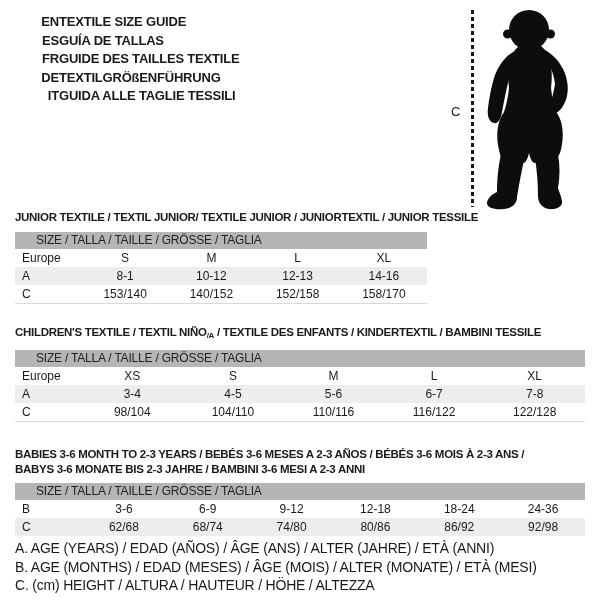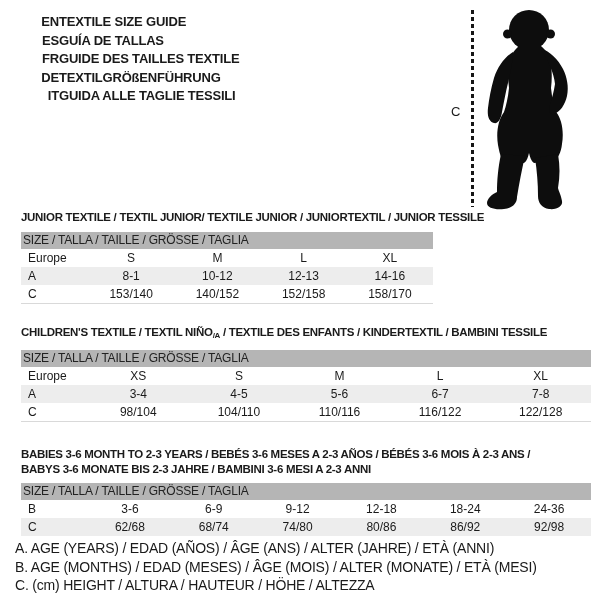--- a/index.html
+++ b/index.html
@@ -12,31 +12,31 @@
   .lang-row{display:flex;font-weight:700;font-size:13px;line-height:18.5px;letter-spacing:-0.2px;text-align:right;}
   .lang-code{width:37px;flex:0 0 37px;}
   
   .dash-line{
     position:absolute;left:471px;top:10px;width:3px;height:197px;
     background:repeating-linear-gradient(to bottom,#161616 0 4px,transparent 4px 7px);
   }
   .measure-label{position:absolute;left:451px;top:104px;font-size:13px;}
   .baby{position:absolute;left:484px;top:6px;}
   
-  .tables{position:absolute;top:210px;left:21px;width:570px;}
+  .tables{position:absolute;top:210px;left:15px;width:570px;}
   .size-table{margin-bottom:21px;}
   .size-table:nth-child(2){margin-bottom:25px;}
   .table-title{font-weight:700;font-size:11.5px;line-height:14.5px;letter-spacing:-0.3px;margin-bottom:7px;}
   .table-title .sub{font-size:8px;vertical-align:-2px;}
   .grid.narrow{width:412px;}
   .grid.full{width:570px;}
   .grid.bordered{border-bottom:1px solid #d9d9d9;}
   .size-bar{
     height:17px;line-height:17px;background:var(--bar,#b5b5b5);
-    padding-left:2px;font-size:12px;color:#222;letter-spacing:-0.2px;
+    padding-left:21px;font-size:12px;color:#222;letter-spacing:-0.2px;
   }
   .t-row{display:flex;height:18px;line-height:18px;font-size:12px;justify-content:space-between;}
   .t-row.shaded{background:var(--shade,#ededed);}
   .row-label{width:60px;flex:0 0 60px;padding-left:7px;}
   .cell{flex:1;text-align:center;}
   
   .notes{position:absolute;left:15px;top:539px;}
   .note-line{font-weight:400;font-size:14px;line-height:18.5px;letter-spacing:-0.2px;}
 </style>
 </head>

